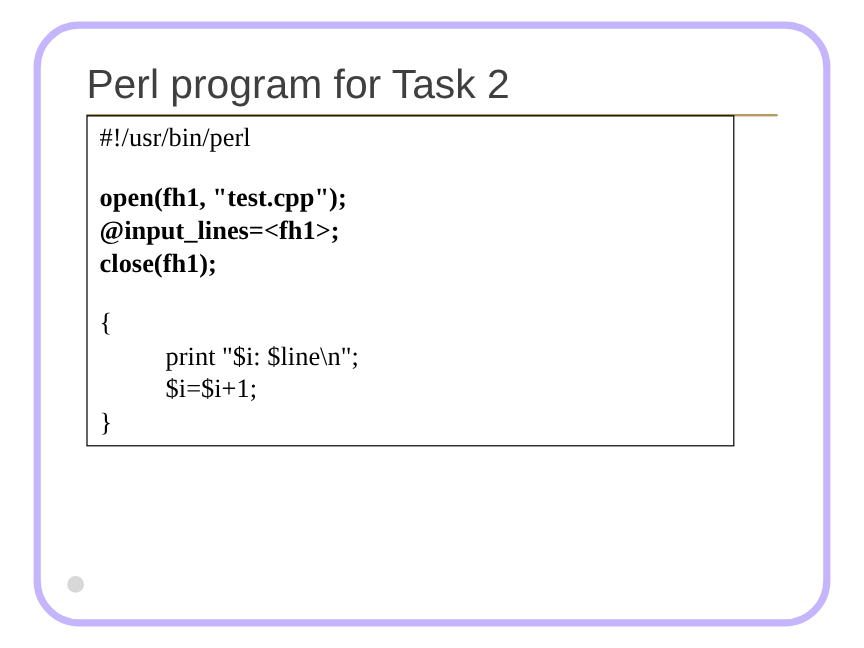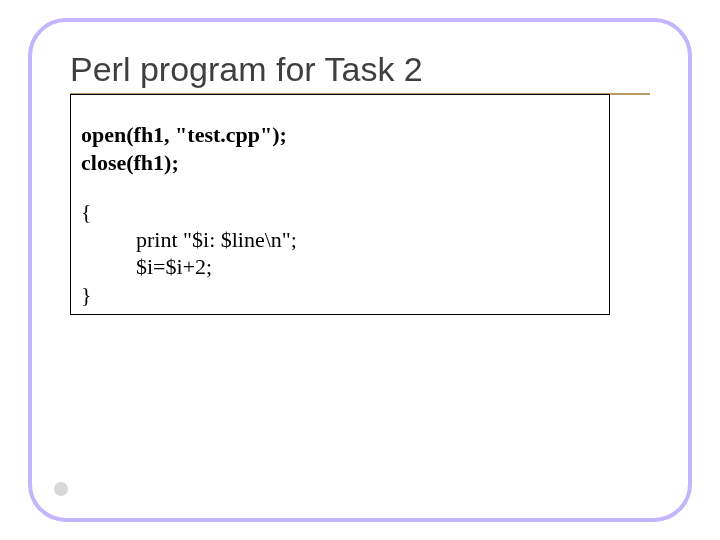--- a/index.html
+++ b/index.html
@@ -14,21 +14,21 @@
     box-sizing: border-box;
     width: 720px;
     height: 540px;
     padding: 18px 28px 18px 28px;
     position: relative;
   }
   .frame {
     box-sizing: border-box;
     width: 100%;
     height: 100%;
-    border: 4px solid #c4b5fd;
+    border: 6px solid #c4b5fd;
     border-radius: 38px;
     padding: 22px 38px 32px 38px;
     position: relative;
   }
   .title {
     font-size: 34px;
     color: #3f3f3f;
     margin: 6px 0 4px 0;
     font-weight: normal;
   }
@@ -78,25 +78,27 @@
 </head>
 <body>
 
 <div class="slide">
   <div class="frame">
 
     <div class="title">Perl program for Task 2</div>
     <div class="title-underline"></div>
 
     <div class="codebox">
+      <p class="code-normal">#!/usr/bin/perl</p>
       <div class="blank"></div>
       <p class="code-bold">open(fh1, "test.cpp");</p>
+      <p class="code-bold">@input_lines=&lt;fh1&gt;;</p>
       <p class="code-bold">close(fh1);</p>
       <div class="blank"></div>
       <p class="code-normal">{</p>
       <p class="code-normal">          print "$i: $line\n";</p>
-      <p class="code-normal">          $i=$i+2;</p>
+      <p class="code-normal">          $i=$i+1;</p>
       <p class="code-normal">}</p>
     </div>
 
     <div class="corner-dot"></div>
   </div>
 </div>
 
 </body></html>

